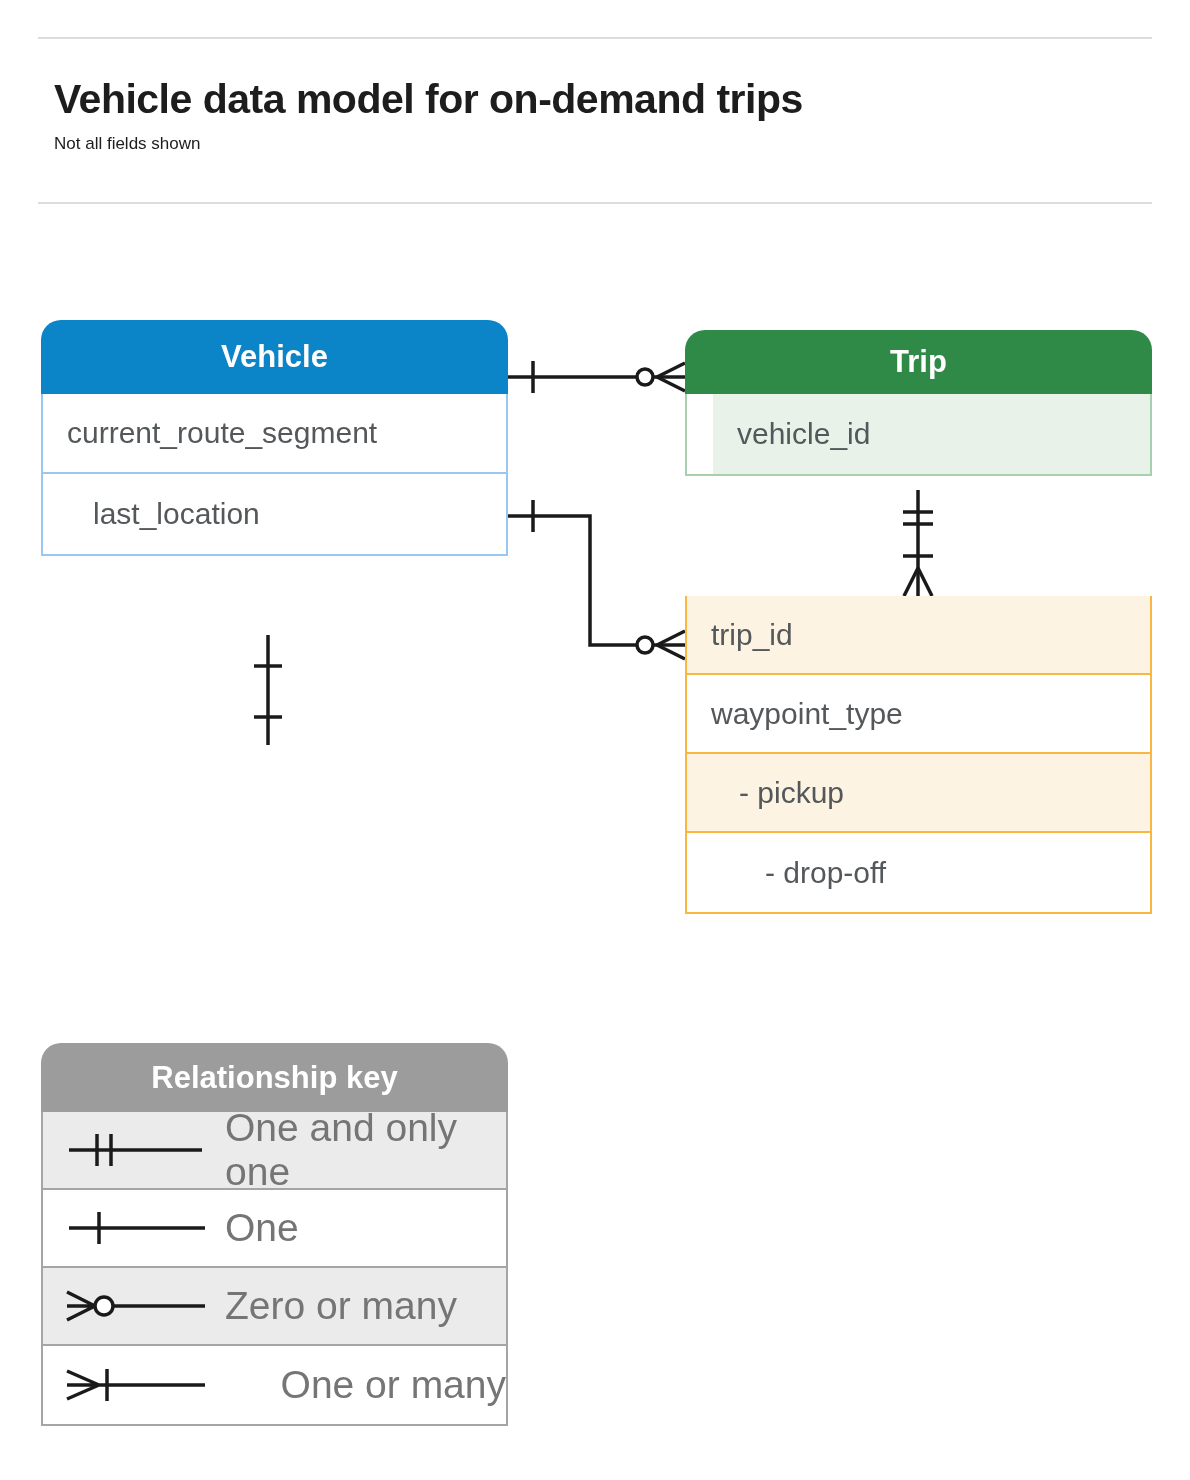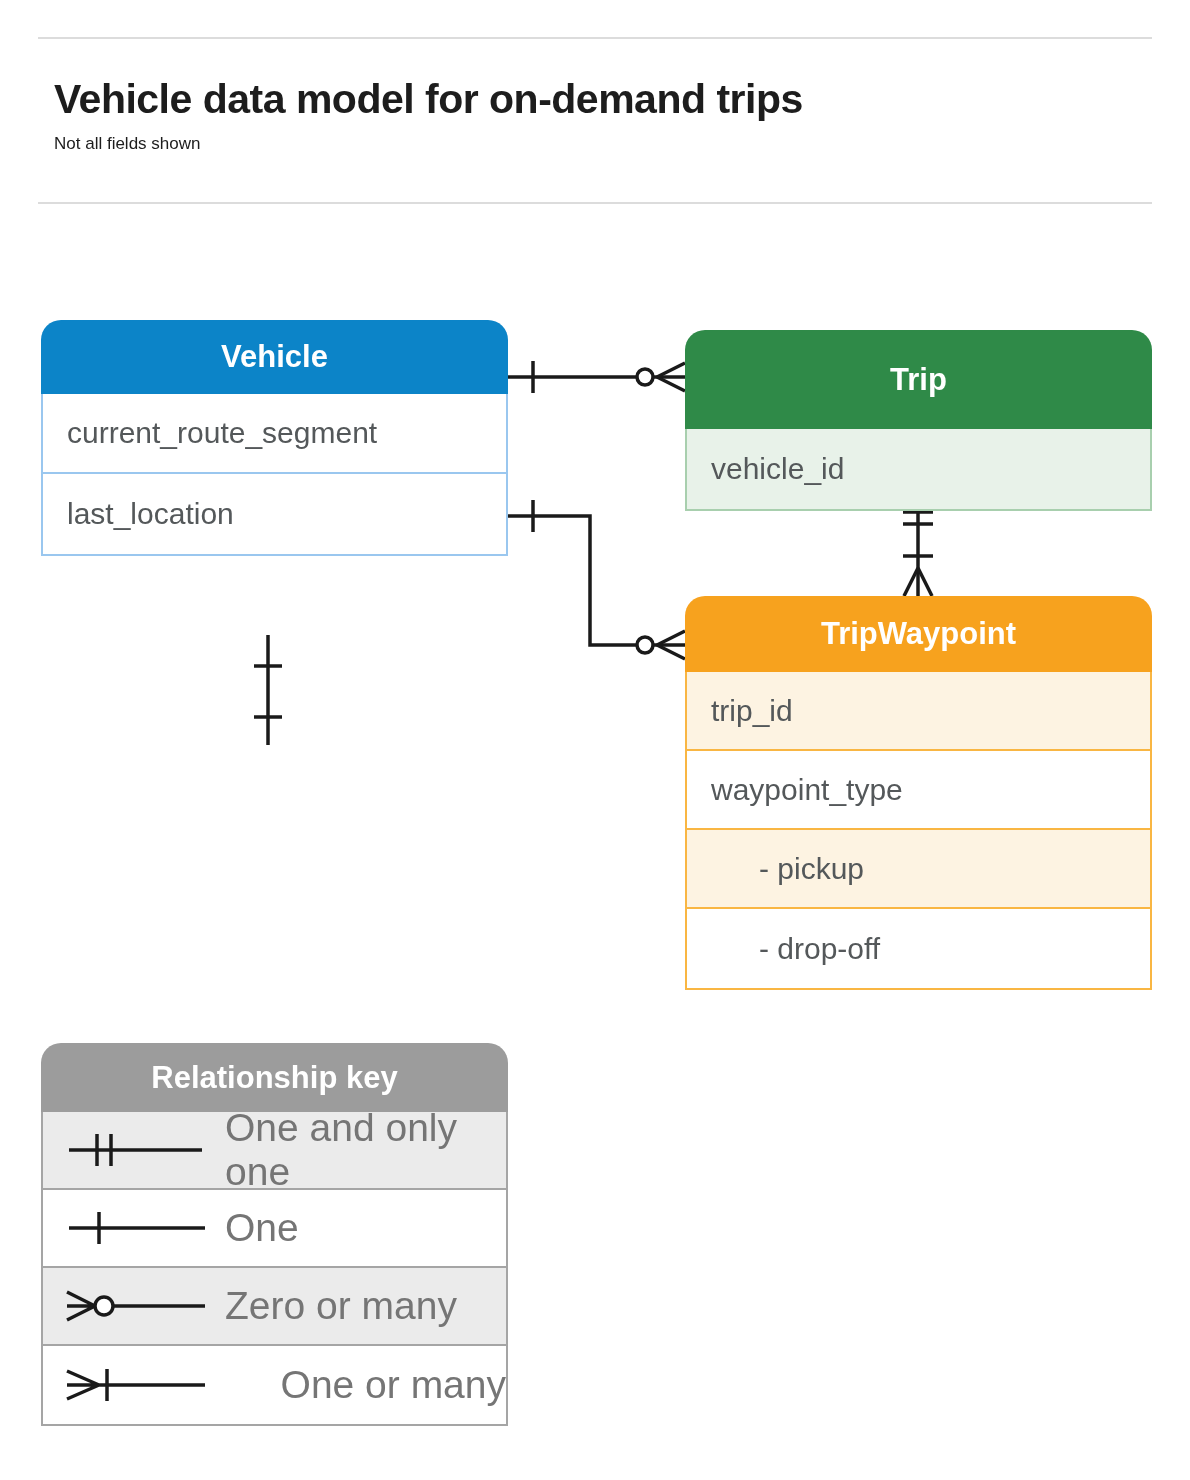--- a/index.html
+++ b/index.html
@@ -21,23 +21,23 @@
   .overlay circle { stroke:var(--c-line-ink,#1A1A1A); stroke-width:3.5; fill:#fff; }
 
   .entity { position:absolute; z-index:2; width:467px; }
   .entity-header { display:flex; align-items:center; justify-content:center;
                    border-radius:20px 20px 0 0; background:var(--accent,#888);
                    color:#fff; font-weight:700; font-size:31px; }
   .entity-rows { border:2px solid var(--bord,#ccc); border-top:none; background:#fff; }
   .row { height:var(--rowh,80px); display:flex; align-items:center; padding-left:24px;
          font-size:30px; color:var(--c-field-text,#54585A);
          border-bottom:2px solid var(--bord,#ccc); background:#fff; }
-  .row:last-child { border-bottom:none; }
+  .row:last-child { border-bottom:none;margin-left:26px; }
   .row.hl { background:var(--light,#eee); }
-  .row.indent { padding-left:72px; }
+  .row.indent { padding-left:52px; }
 
   .blue   { --accent:var(--c-blue,#0C84C8);   --light:var(--c-blue-light,#E8F1FB);   --bord:var(--c-blue-border,#9AC7EF); }
   .green  { --accent:var(--c-green,#2F8A48);  --light:var(--c-green-light,#E8F2E9);  --bord:var(--c-green-border,#A8CFAE); }
   .orange { --accent:var(--c-orange,#F7A21E); --light:var(--c-orange-light,#FDF3E2); --bord:var(--c-orange-border,#F9B643); }
   .gray   { --accent:var(--c-gray,#9C9C9C);   --light:var(--c-gray-light,#EBEBEB);   --bord:var(--c-gray-border,#A5A5A5); }
 
   .krow { height:78px; display:flex; align-items:center; background:#fff;
           border-bottom:2px solid var(--bord,#A5A5A5); }
   .krow:last-child { border-bottom:none;justify-content:space-between; }
   .krow.shaded { background:var(--c-gray-light,#EBEBEB); }
@@ -90,34 +90,31 @@
         <div class="row">
           <span>current_route_segment</span>
         </div>
         <div class="row">
           <span>last_location</span>
         </div>
       </div>
   </div>
 
   <div class="entity green" style="left:685px; top:330px; --rowh:80px">
-    <div class="entity-header" style="height:99px">
+    <div class="entity-header" style="height:64px">
       <span>Trip</span>
     </div>
     <div class="entity-rows">
         <div class="row hl">
           <span>vehicle_id</span>
         </div>
       </div>
   </div>
 
   <div class="entity orange" style="left:685px; top:596px; --rowh:79px">
-    <div class="entity-header" style="height:76px">
-      <span>TripWaypoint</span>
-    </div>
     <div class="entity-rows">
         <div class="row hl">
           <span>trip_id</span>
         </div>
         <div class="row">
           <span>waypoint_type</span>
         </div>
         <div class="row hl indent">
           <span>- pickup</span>
         </div>

